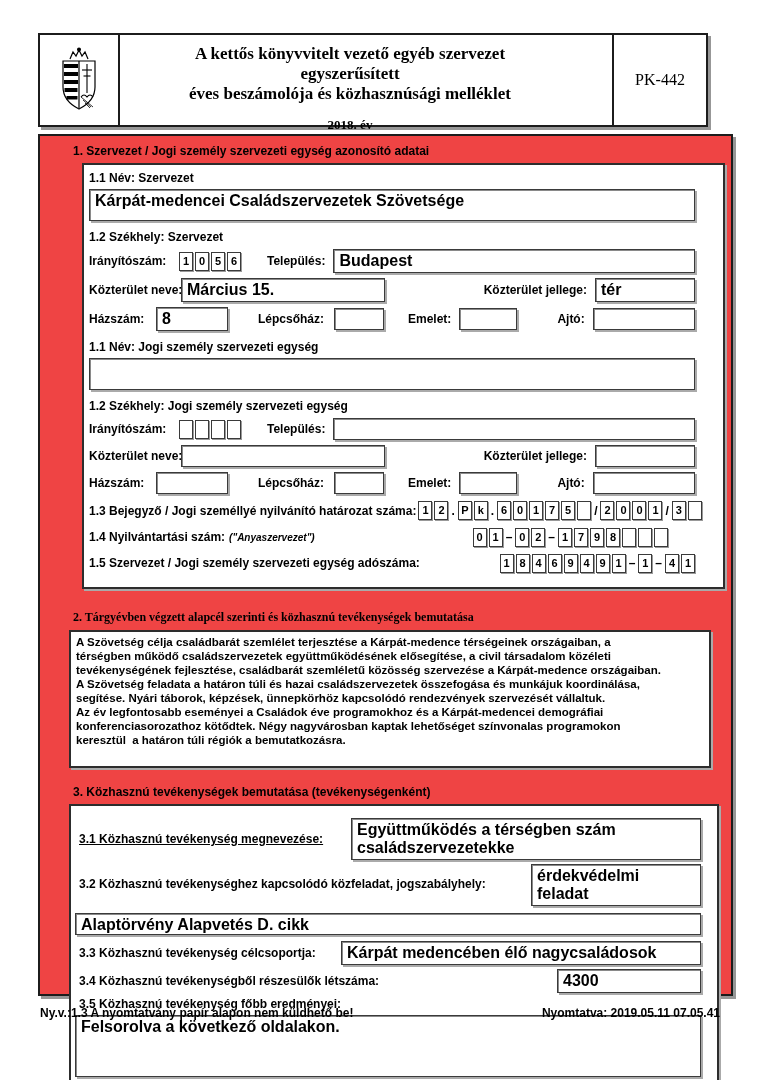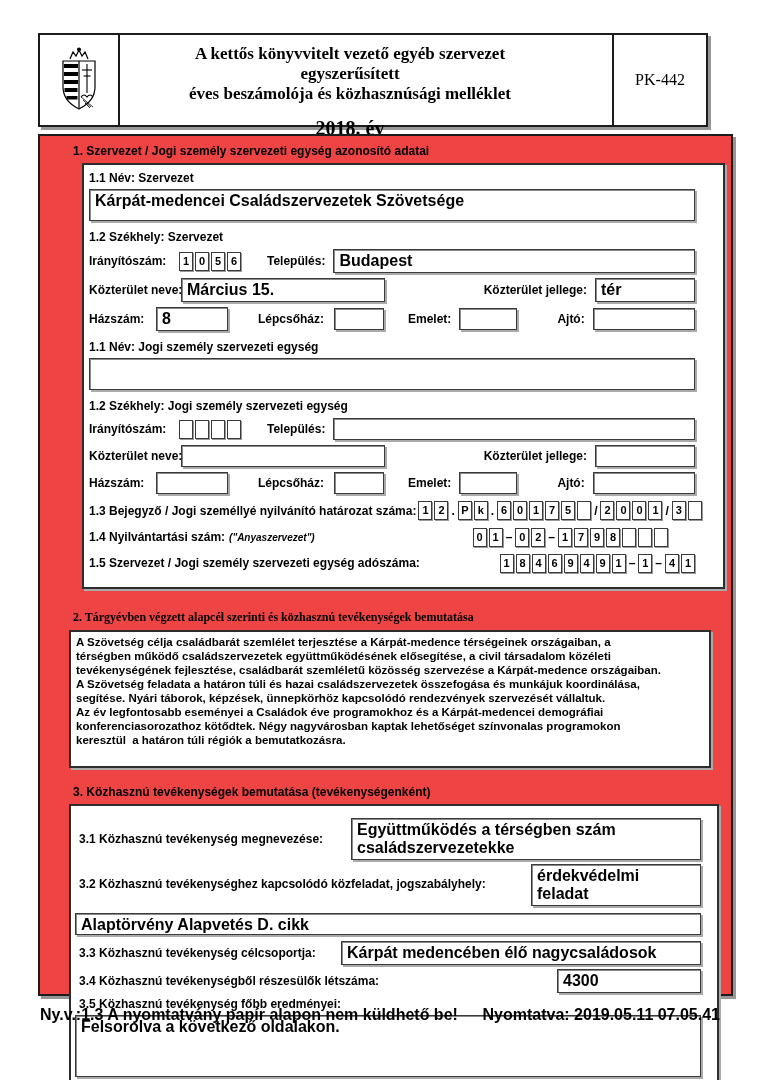--- a/index.html
+++ b/index.html
@@ -5,21 +5,21 @@
   html,body{margin:0;padding:0;background:#ffffff;}
   .page{position:relative;width:763px;height:1080px;background:#fff;
         font-family:"Liberation Sans",sans-serif;color:#000;overflow:hidden;}
 
   
   .hdr{position:absolute;left:38px;top:33px;width:666px;height:90px;
        border:2px solid #1c1c1c;box-shadow:3px 3px 0 #979797;display:flex;background:#fff;gap:28px;}
   .hdr-logo{width:78px;border-right:2px solid #1c1c1c;display:flex;align-items:center;justify-content:center;}
   .hdr-title{flex:1;text-align:center;font-family:"Liberation Serif",serif;font-weight:bold;padding-top:9px;}
   .t1{font-size:17px;line-height:1.18;}
-  .year{font-size:20px;margin-top:13px;}
+  .year{font-size:13px;margin-top:13px;}
   .hdr-pk{width:92px;border-left:2px solid #1c1c1c;display:flex;align-items:center;justify-content:center;
           font-family:"Liberation Serif",serif;font-size:16px;margin-left:32px;}
 
   
   .main{position:absolute;left:38px;top:134px;width:666px;height:858px;
         border:2px solid #1c1c1c;box-shadow:3px 3px 0 #979797;background:#ef4444;padding-left:25px;}
   .sec-h{font-size:12px;font-weight:bold;margin:8px 10px 5px 8px;}
 
   
   .input{border:1px solid #3a3a3a;box-shadow:2px 2px 0 #aaa, inset 1px 1px 0 #8a8a8a;
@@ -64,31 +64,31 @@
   
   .textbox2{margin:2px 20px 0 4px;height:128px;border:2px solid #2d2d2d;box-shadow:2px 2px 0 #aaa;
             background:#fff;font-size:11.5px;font-weight:bold;line-height:1.22;
             padding:3px 5px;white-space:pre-wrap;}
 
   
   .box3{margin:2px 12px 0 4px;border:2px solid #2d2d2d;box-shadow:2px 2px 0 #aaa;
         padding:8px 16px 10px 4px;background:#fff;}
   .row3{display:flex;align-items:center;margin:4px 0;}
   .row3 .lbl{margin-left:4px;}
-  .w31{width:272px;}
+  .w31{width:272px;text-decoration:underline;}
   .w32{width:452px;white-space:normal;line-height:1.1;}
   .w33{width:262px;}
   .lblgrow{flex:1;}
   .in34{width:132px;}
   .fullbox{margin:7px 0 6px 0;height:16px;}
   .bigbox{margin-top:4px;height:56px;display:block;}
 
   
   .footer{position:absolute;left:40px;top:1006px;width:680px;display:flex;
-          justify-content:space-between;font-size:16px;font-weight:bold;}
+          justify-content:space-between;font-size:12px;font-weight:bold;}
 </style>
 </head>
 <body>
 
 <div class="page">
 
   <div class="hdr">
     <div class="hdr-logo">
       <svg width="54" height="66" viewBox="0 0 54 66">
         <g fill="none" stroke="#000" stroke-width="1.2">

